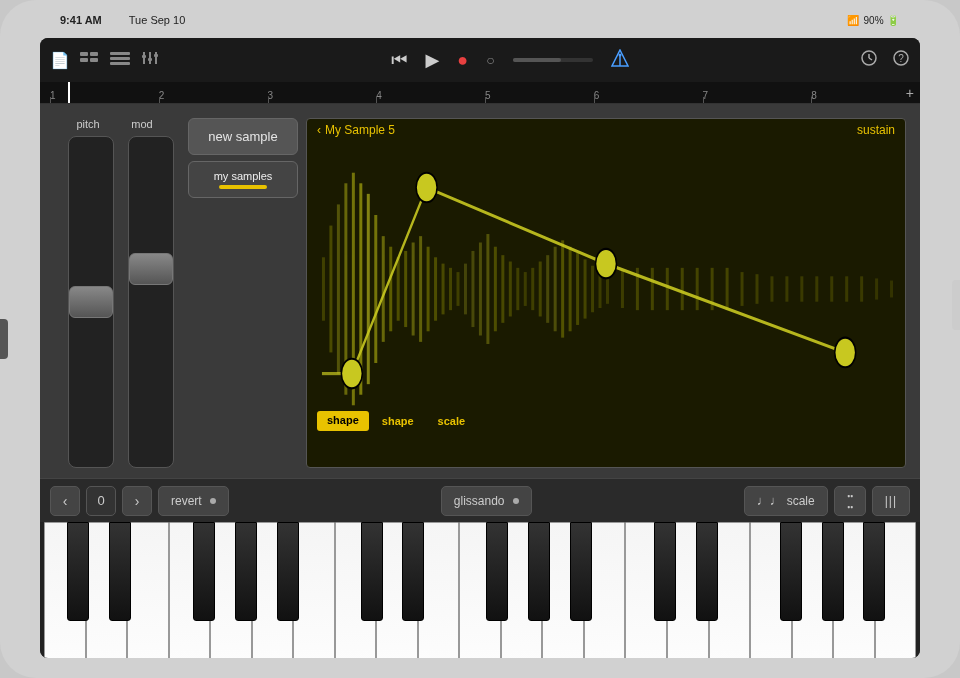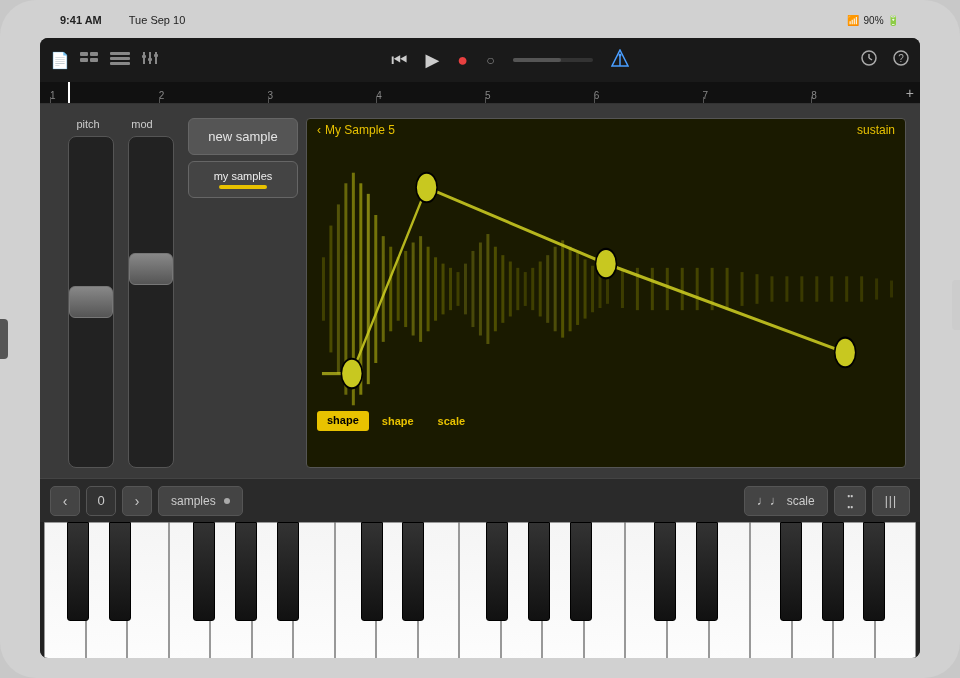--- a/index.html
+++ b/index.html
@@ -629,26 +629,30 @@
         </div>
       </div>
     </div>
 
     <div class="bottom-controls">
       <div class="nav-btn">‹</div>
       <div class="nav-num">0</div>
       <div class="nav-btn">›</div>
 
       <div class="ctrl-btn">
-        <span>samples</span>
+        <span>revert</span>
         <div class="ctrl-dot"></div>
       </div>
 
       <div class="ctrl-spacer"></div>
 
+      <div class="ctrl-btn">
+        <span>glissando</span>
+        <div class="ctrl-dot"></div>
+      </div>
 
       <div class="ctrl-spacer"></div>
 
       <div class="ctrl-btn">
         <span style="font-size:13px;">♩♩</span>
         <span>scale</span>
       </div>
 
       <div class="ctrl-btn" style="font-size:18px;letter-spacing:-1px;">
         <span>⁚⁚</span>

